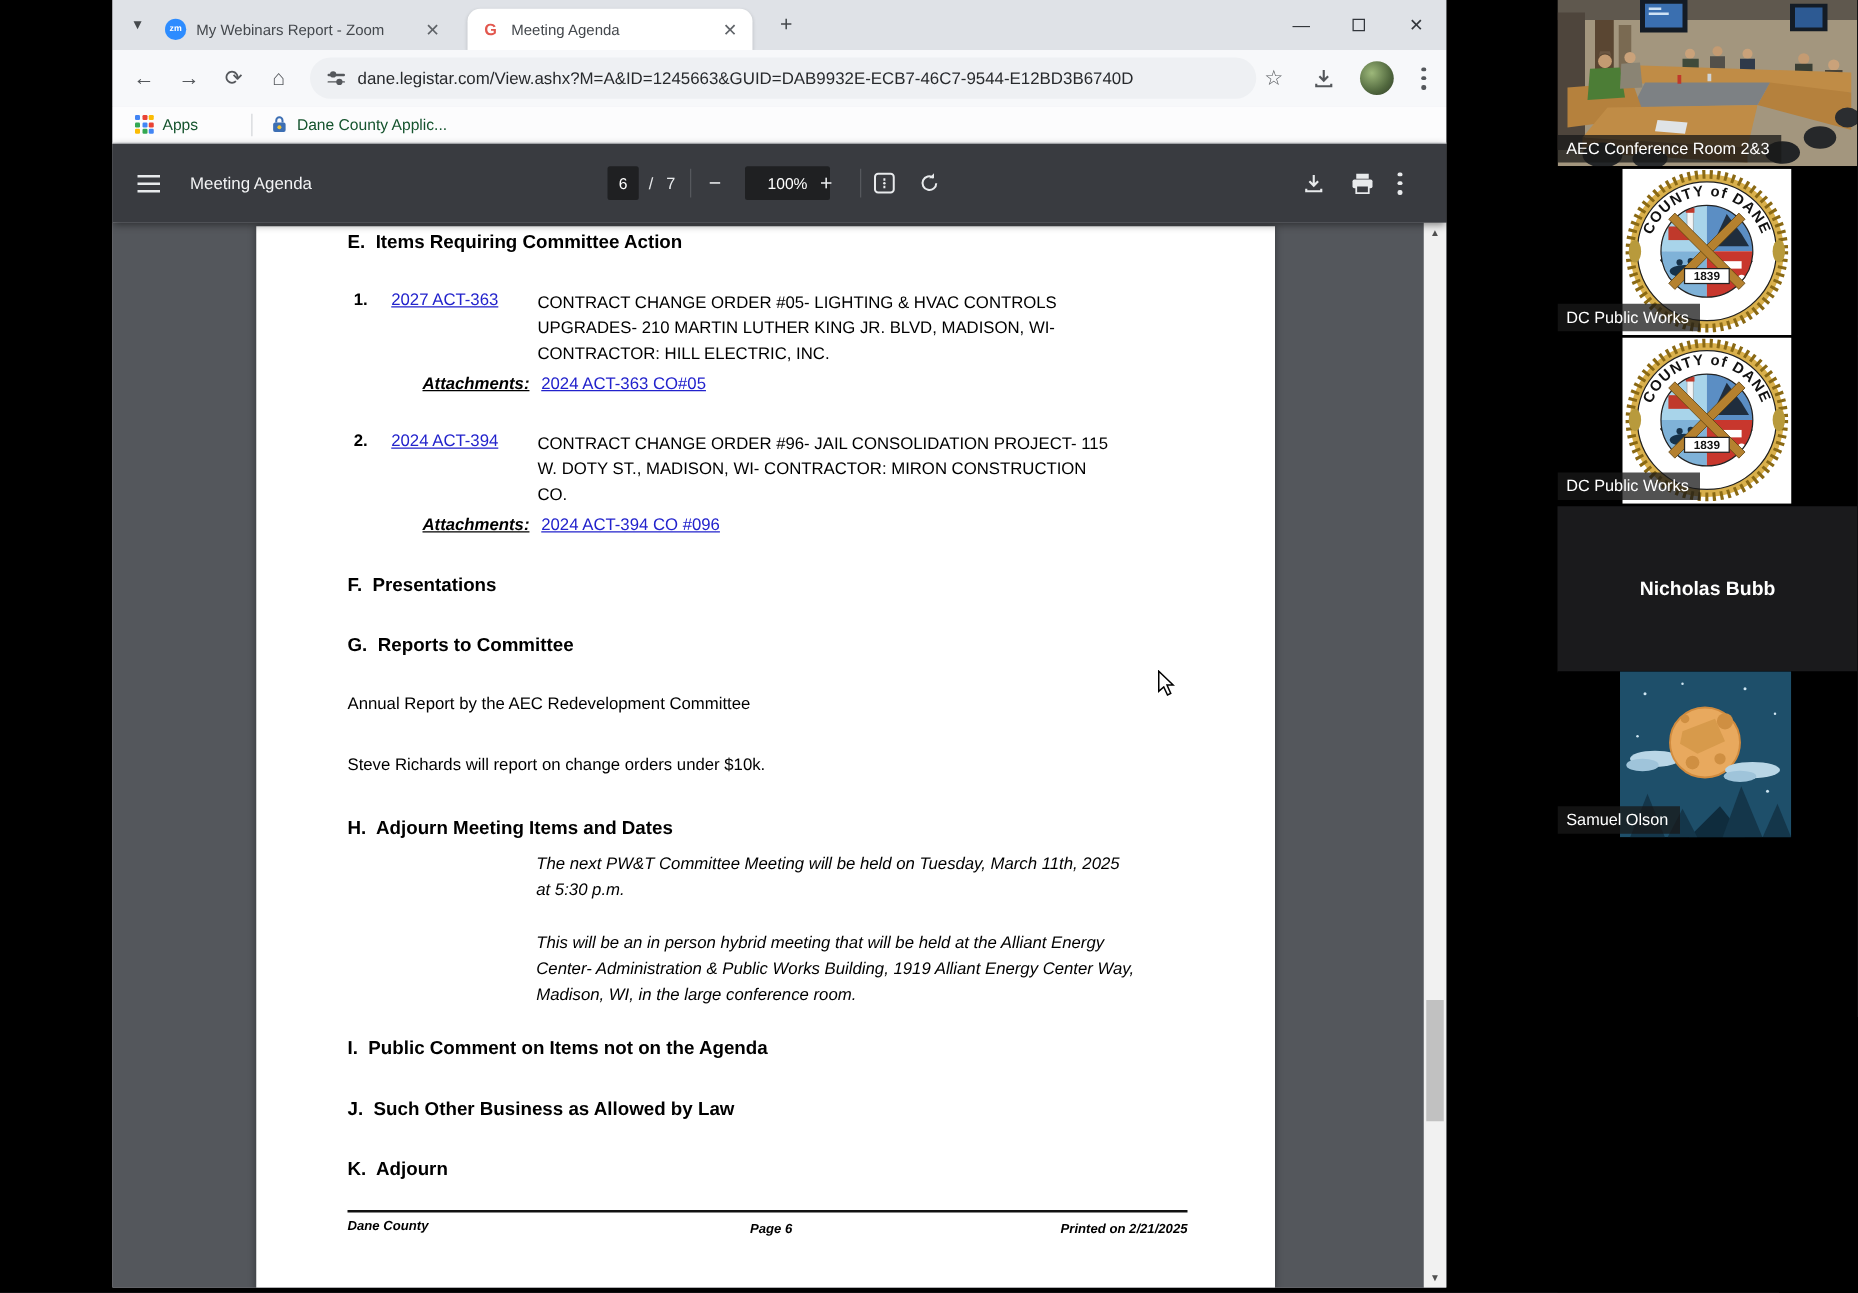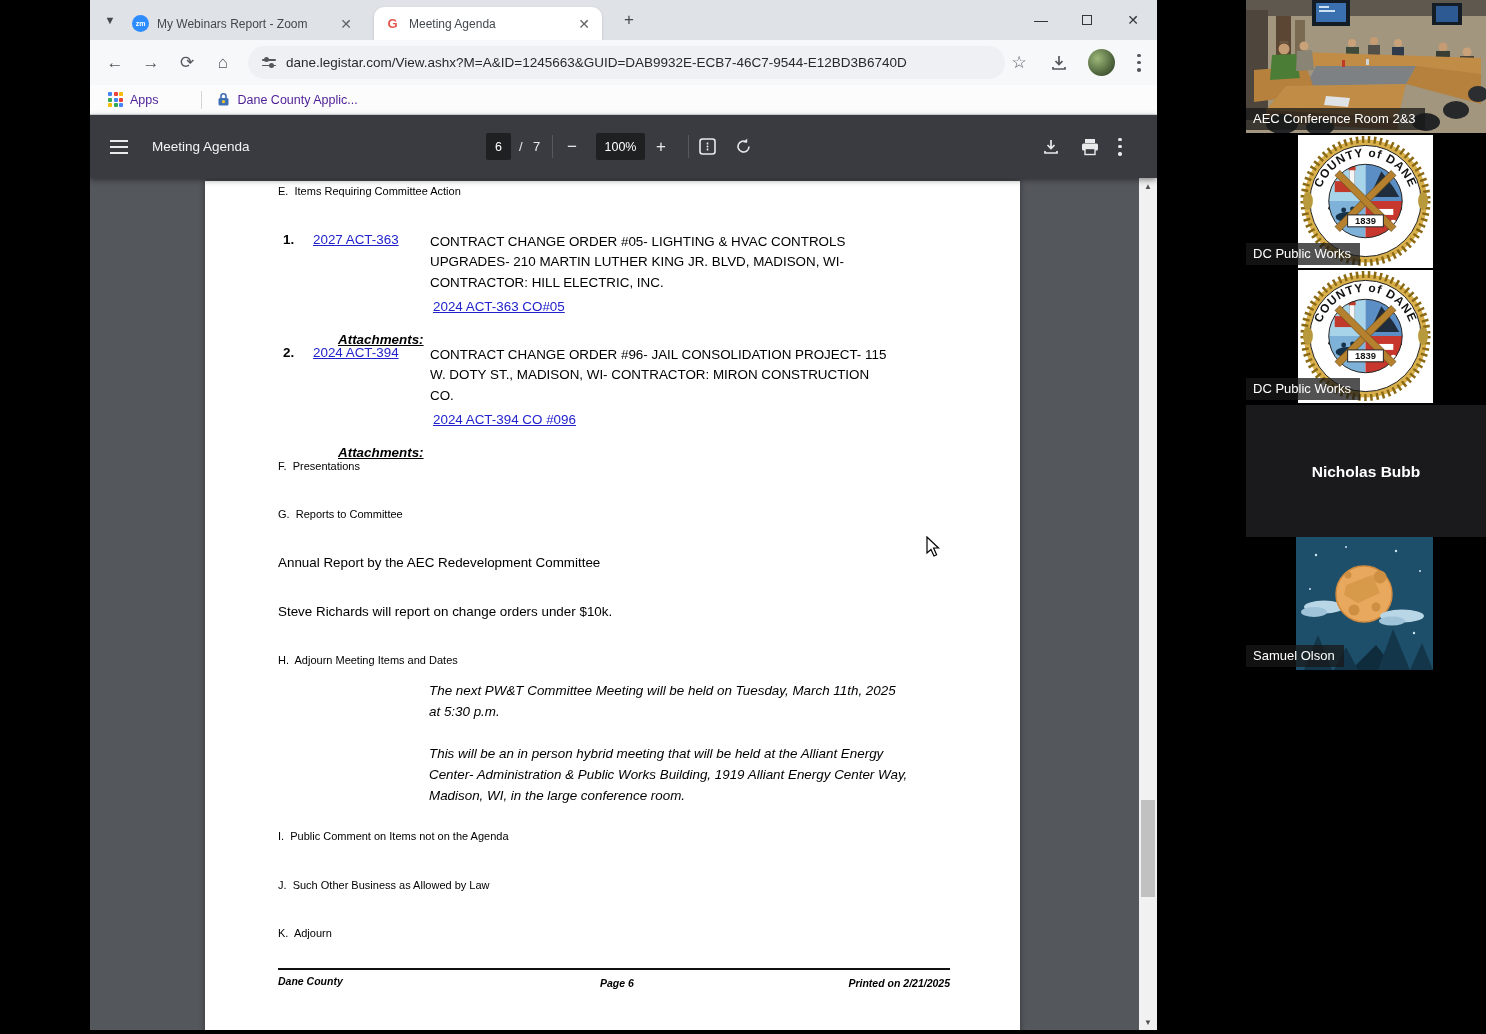--- a/index.html
+++ b/index.html
@@ -46,21 +46,21 @@
   .tune i:nth-child(1)::after { left:2px; } .tune i:nth-child(2)::after { right:2px; }
   #avatar { left:998px; top:9px; width:27px; height:27px; border-radius:50%;
             background:radial-gradient(circle at 35% 35%, #9db87a, #51683e 60%, #2e3a26); }
   .kebab { width:4px; height:18px; display:flex; flex-direction:column;
            justify-content:space-between; align-items:center; }
   .kebab i { width:3.5px; height:3.5px; border-radius:50%; background:#54575b; display:block; }
 
   
   #bookmarks { left:0; top:85px; width:100%; height:30px; background:#fcfcfd;
                border-bottom:1px solid #d9dbdf; display:flex; align-items:center;
-               padding:0 18px; gap:14px; font-size:12.5px; color:#4c1d95; }
+               padding:0 18px; gap:14px; font-size:12.5px; color:#14532d; }
   .grid9 { display:grid; grid-template-columns:repeat(3,4px); grid-gap:1.5px; }
   .grid9 i { width:4px; height:4px; border-radius:1px; display:block; }
   .grid4 { display:grid; grid-template-columns:repeat(2,6px); grid-gap:2px; }
   .grid4 i { width:6px; height:6px; border:1.4px solid #7d8setattr085; border-color:#7d8085; display:block; }
   .bm-sep { width:1px; height:18px; background:#d4d6da; }
   .bm-item { display:flex; align-items:center; gap:7px; }
 
   
   #pdfbar { left:0; top:115px; width:100%; height:63px; background:#393b40;
             box-shadow:0 2px 6px rgba(0,0,0,.45); color:#e8eaec; z-index:3; }
@@ -68,34 +68,34 @@
   #hamburger { left:20px; } 
   #hamburger .bars { display:flex; flex-direction:column; gap:4px; }
   #hamburger .bars i { width:18px; height:2px; background:#e8eaec; display:block; }
   #pdftitle { left:62px; font-size:13.5px; font-weight:500; color:#f2f3f4; }
   .darkbox { background:#1f2022; border-radius:2px; color:#fff; font-size:12.5px;
              display:flex; align-items:center; justify-content:center; }
   #pagebox { left:396px; top:18px; width:25px; height:27px; }
   #pagesep { left:429px; font-size:13px; } #pagetotal { left:443px; font-size:13px; }
   .tooldiv { top:20px; width:1px; height:23px; background:#56585d; }
   .toolglyph { font-size:17px; color:#e8eaec; }
-  #zoombox { left:506px; top:18px; width:49px; height:27px; }
+  #zoombox { left:506px; top:18px; width:68px; height:27px; }
   #minusbtn { left:477px; } #plusbtn { left:566px; }
   #fitbtn { left:608px; } #rotbtn { left:644px; }
   #pdf-dl { left:952px; } #pdf-print { left:990px; } #pdf-kebab { left:1028px; }
   #pdf-kebab .kebab i { background:#e8eaec; }
 
   
   #pdfview { left:0; top:178px; width:1067px; height:852px; background:#54575c; overflow:hidden; }
   #page { left:115px; top:3px; width:815px; height:852px; background:#fff;
           box-shadow:0 0 6px rgba(0,0,0,.4); color:#000; }
-  .hd { position:absolute; font-weight:normal; font-size:11px; white-space:pre-wrap; }
+  .hd { position:absolute; font-weight:bold; font-size:15px; white-space:pre-wrap; }
   .body-t { font-size:13.4px; }
   .doclink { color:#2222cc; text-decoration:underline; }
-  .att-label { font-weight:bold; font-style:italic; text-decoration:underline; font-size:13.4px;margin-top:33px; }
+  .att-label { font-weight:bold; font-style:italic; text-decoration:underline; font-size:13.4px; }
   .ital { font-style:italic; }
   #docfooter-line { left:73px; top:787px; width:672px; border-top:2px solid #111; }
   .foot { position:absolute; font-size:10.5px; font-weight:bold; font-style:italic;text-align:center; }
 
   
   #vscroll { left:1049px; top:178px; width:18px; height:852px; background:#f1f1f1; }
   .sarrow { left:0; width:18px; height:16px; display:flex; align-items:center;
             justify-content:center; font-size:8px; color:#505050; }
   #sthumb { left:2px; top:622px; width:14px; height:97px; background:#c1c1c1; border-radius:0; }
 

